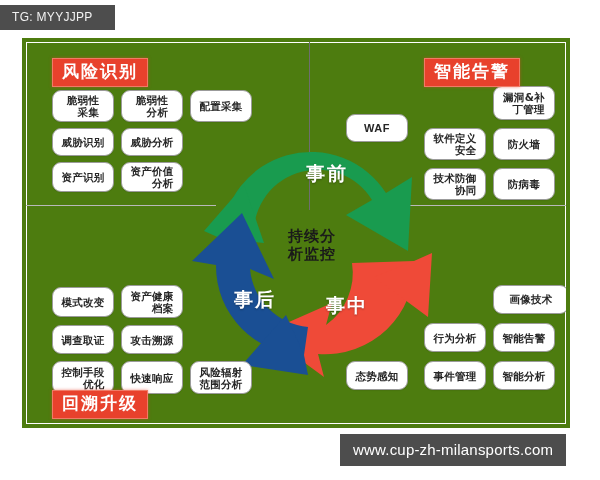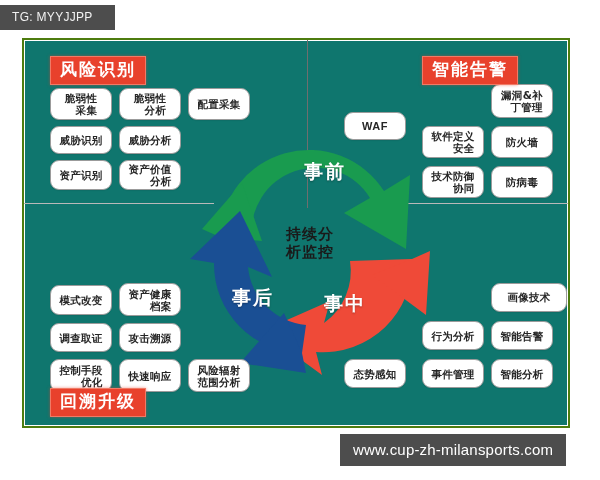--- a/index.html
+++ b/index.html
@@ -40,22 +40,22 @@
     line-height: 1;
     white-space: nowrap;
     z-index: 40;
   }
 
   
   .panel {
     position: absolute;
     left: 22px; top: 38px;
     width: 548px; height: 390px;
-    background: #0f766e;
-    border: 2px solid #4d7c0f;
+    background: #4d7c0f;
+    border: 4px solid #4d7c0f;
     box-shadow: 0 0 0 1px #ffffff inset;
     box-sizing: border-box;
   }
   .panel-inner {
     position: absolute;
     left: 0; top: 0; right: 0; bottom: 0;
     overflow: hidden;
   }
   
   .divider-v {
@@ -188,21 +188,21 @@
       <div class="chip" style="left:95px;  top:86px;  width:62px; height:28px;">威胁分析</div>
 
       <div class="chip" style="left:26px;  top:120px; width:62px; height:30px;">资产识别</div>
       <div class="chip" style="left:95px;  top:120px; width:62px; height:30px;">资产价值
 分析</div>
 
       <div class="chip latin" style="left:320px; top:48px; width:62px; height:28px;margin-top:24px;">WAF</div>
       <div class="chip" style="left:467px; top:44px; width:62px; height:34px;">漏洞&amp;补
 丁管理</div>
 
-      <div class="chip" style="left:398px; top:86px; width:62px; height:32px;border-radius:7px;">软件定义
+      <div class="chip" style="left:398px; top:86px; width:62px; height:32px;">软件定义
 安全</div>
       <div class="chip" style="left:467px; top:86px; width:62px; height:32px;">防火墙</div>
 
       <div class="chip" style="left:398px; top:126px; width:62px; height:32px;">技术防御
 协同</div>
       <div class="chip" style="left:467px; top:126px; width:62px; height:32px;">防病毒</div>
 
       <div class="chip" style="left:26px;  top:245px; width:62px; height:30px;">模式改变</div>
       <div class="chip" style="left:95px;  top:243px; width:62px; height:33px;">资产健康
 档案</div>

